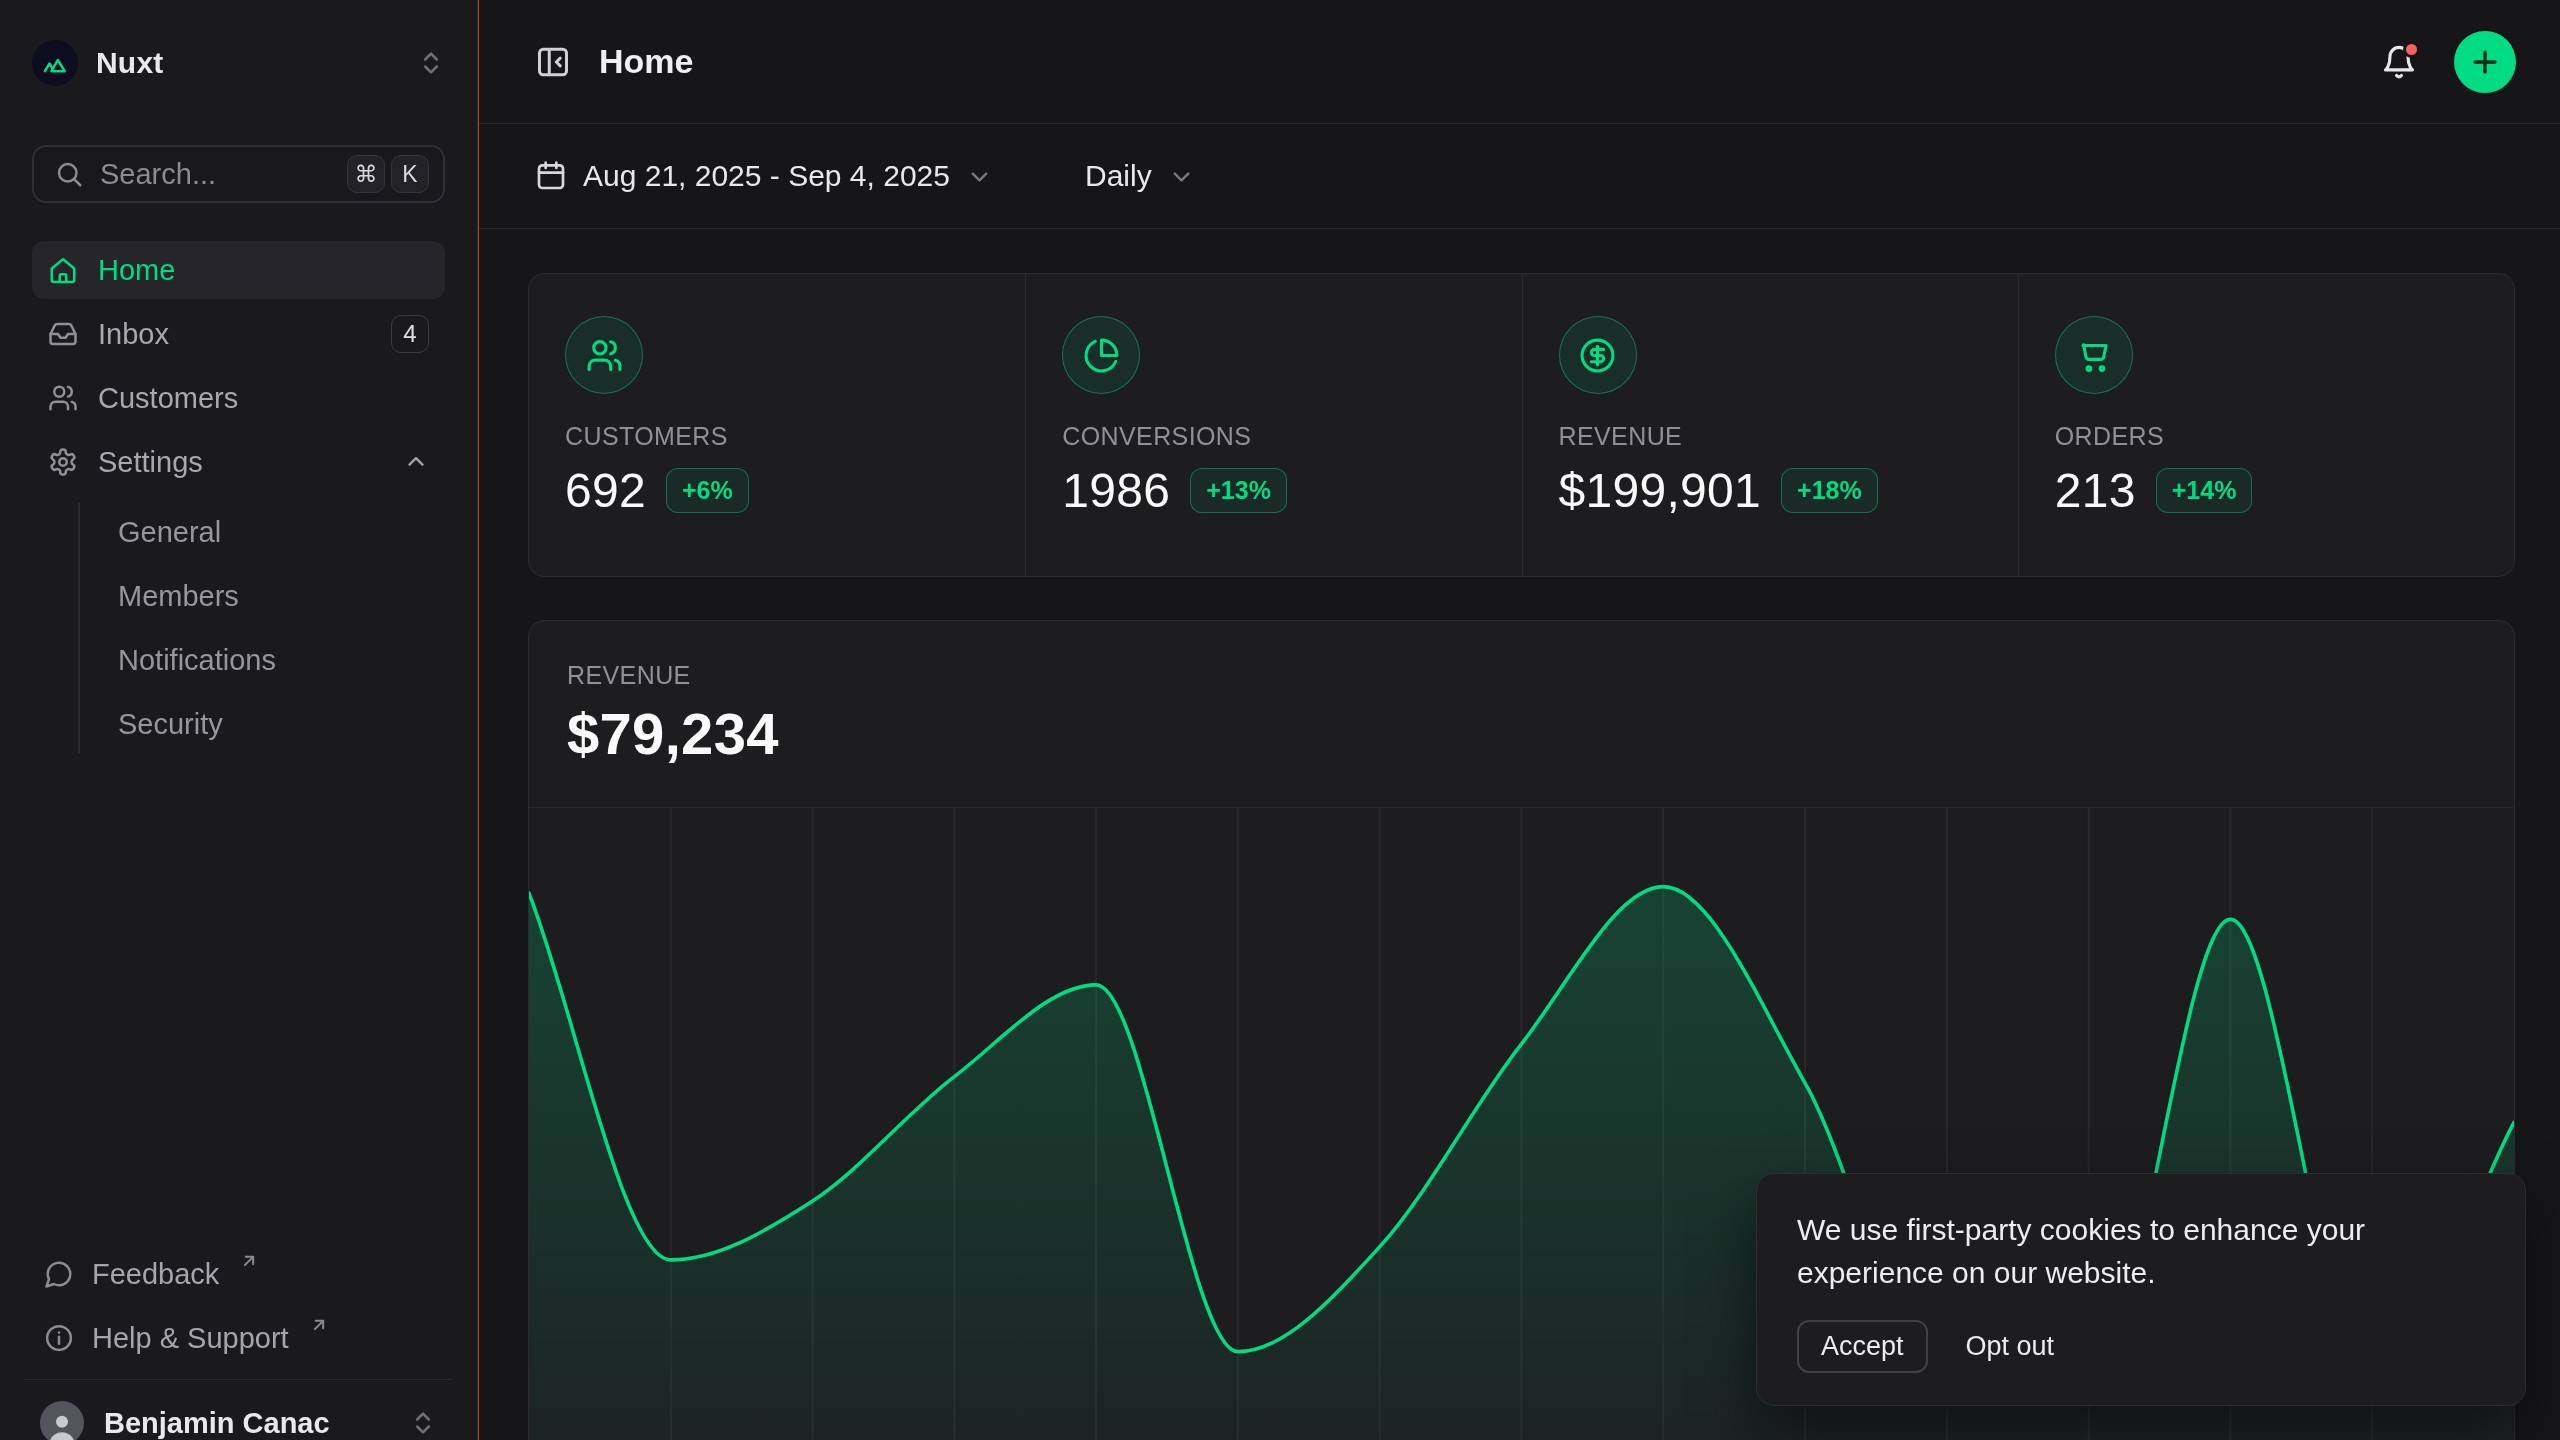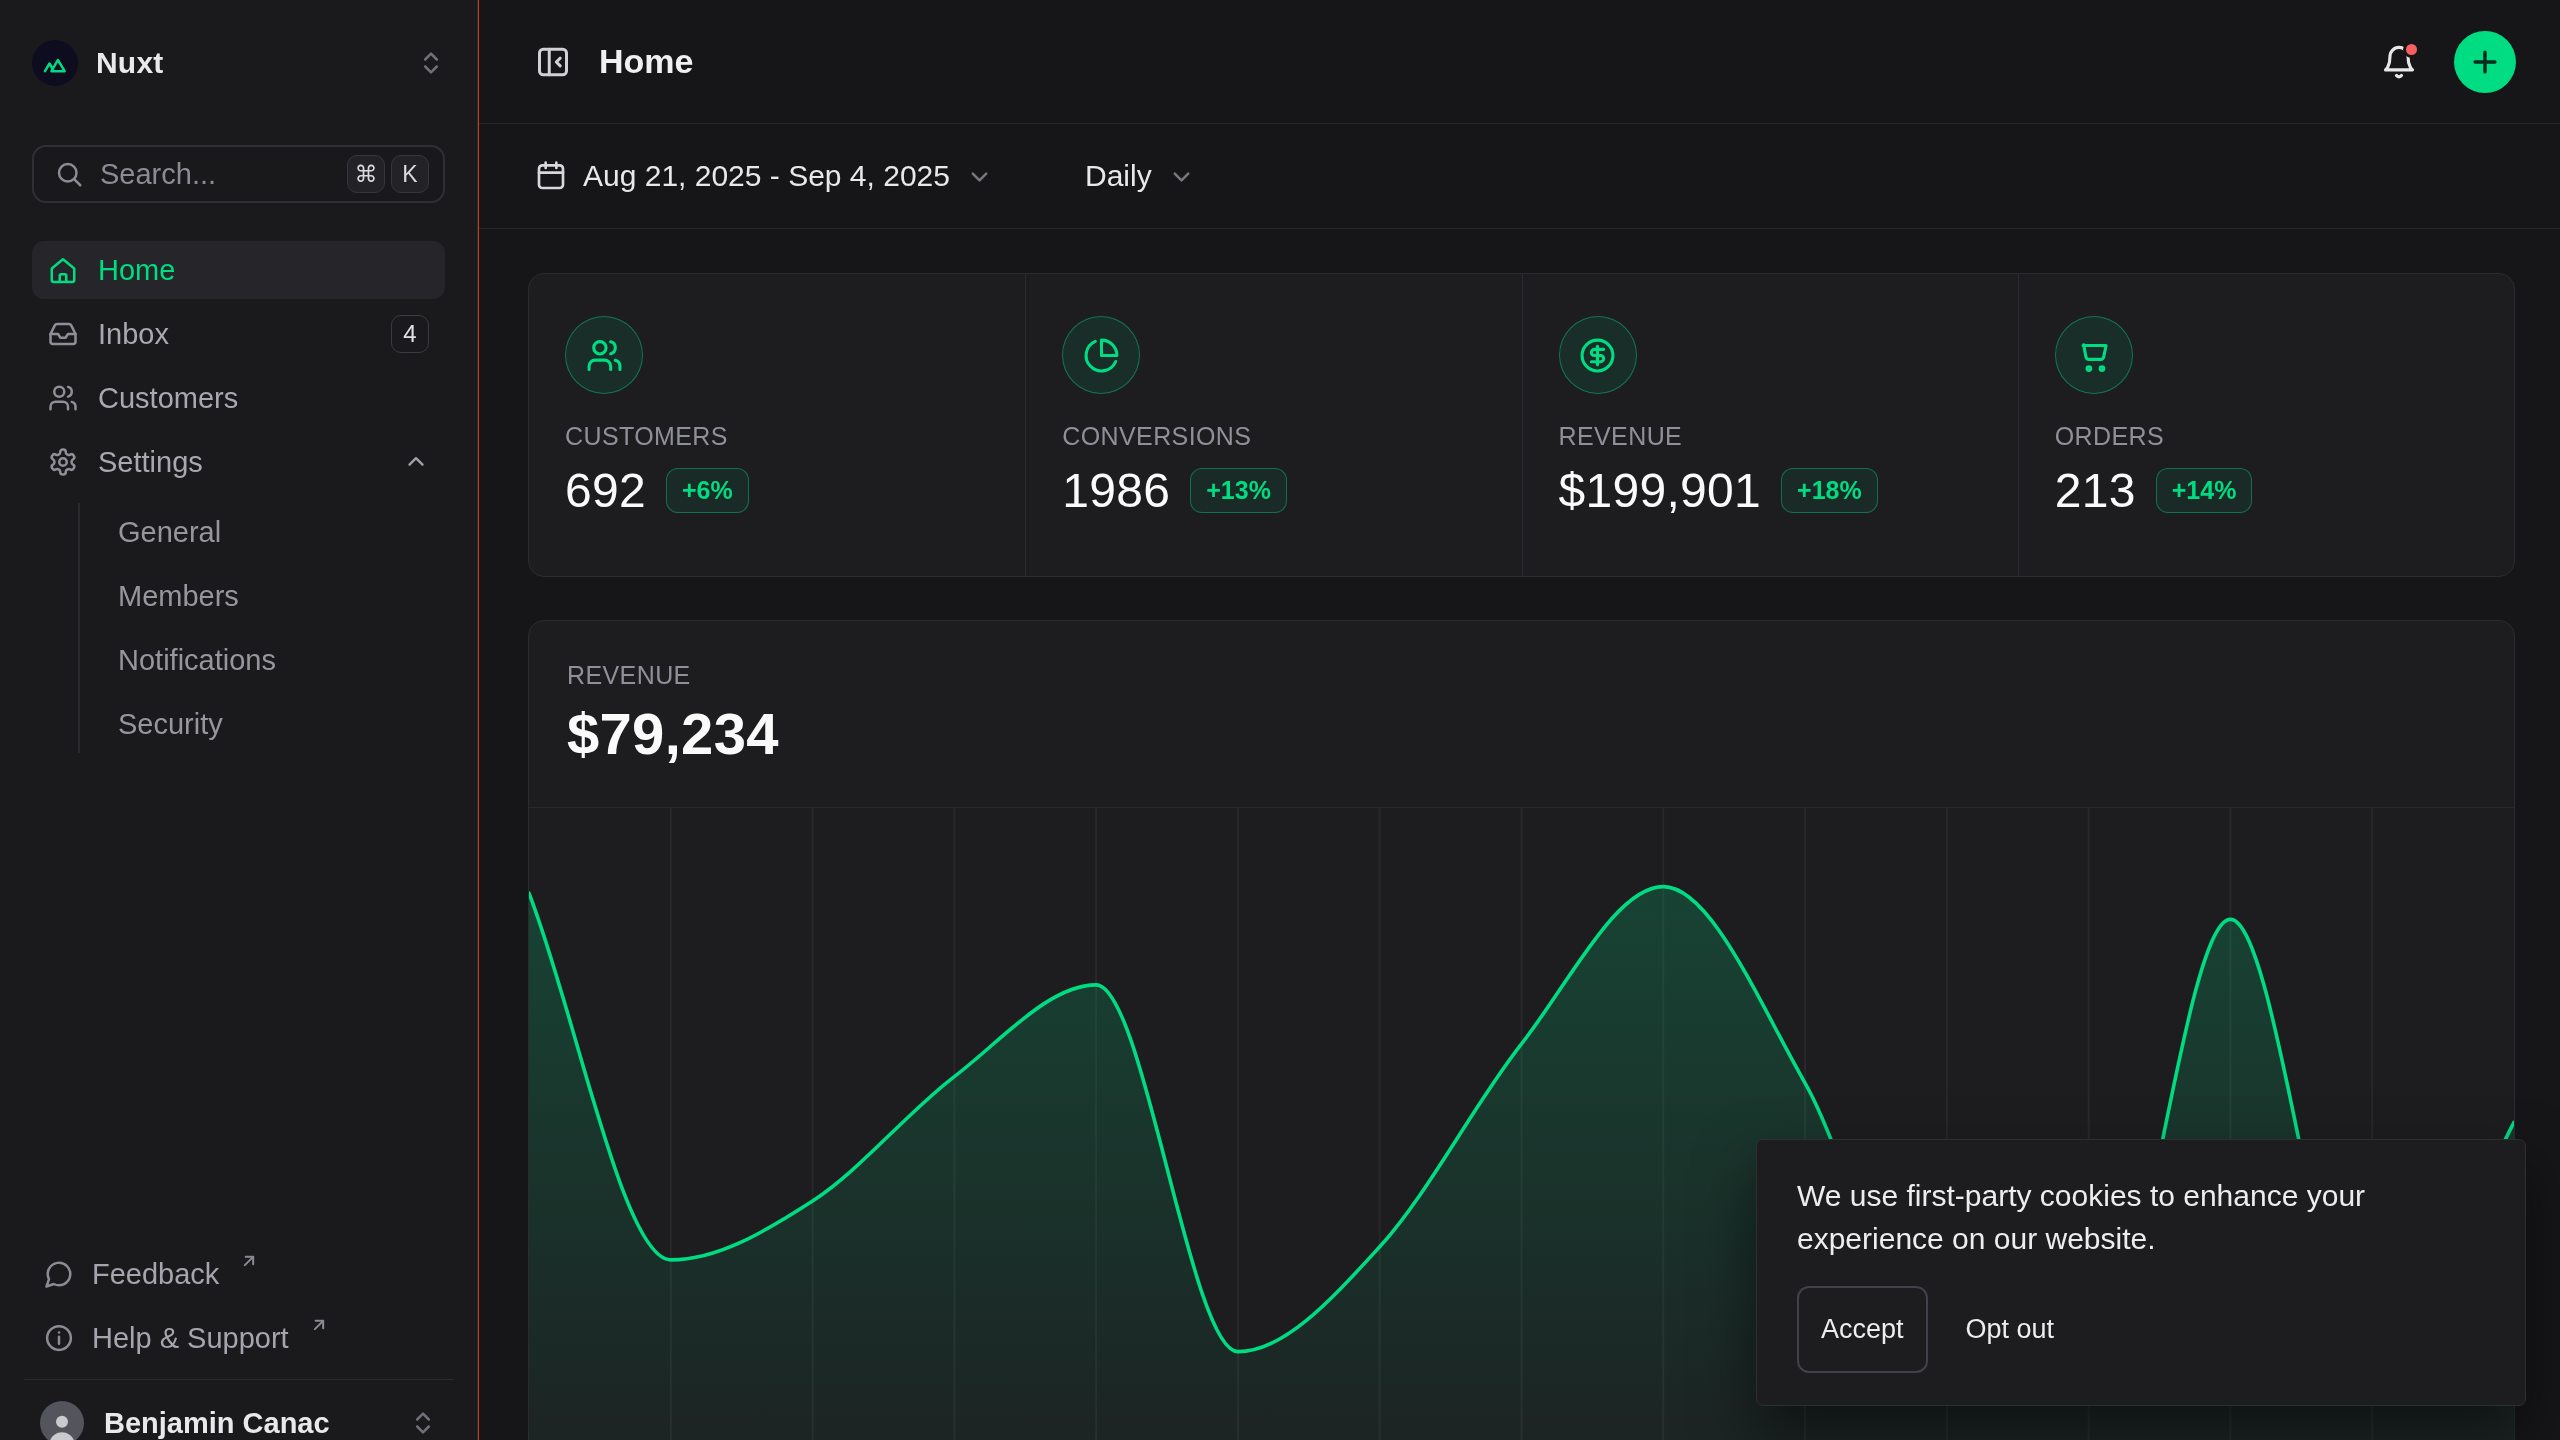--- a/index.html
+++ b/index.html
@@ -94,26 +94,26 @@
                 border:1px solid #2c2c30; border-radius:16px 16px 0 0; overflow:hidden; }
   .chart-head { padding:40px 0 0 38px; }
   .chart-label { font-size:25px; font-weight:500; letter-spacing:.4px; color:#90909a; }
   .chart-total { margin-top:10px; font-size:58px; font-weight:700; color:#fafafa; letter-spacing:.3px; }
   .plot { position:absolute; left:0; right:0; top:186px; height:656px;
           border-top:1px solid rgba(255,255,255,0.05); }
   .plot svg { display:block; width:100%; height:100%; }
 
   
   .cookie-banner { position:absolute; right:34px; bottom:34px; width:770px; background:#1d1d20;
-                   border:1px solid #2e2e33; border-radius:7px; padding:34px 40px 32px;
+                   border:1px solid #2e2e33; border-radius:18px; padding:34px 40px 32px;
                    box-shadow:0 28px 60px rgba(0,0,0,0.5); z-index:20; }
   .cookie-text { font-size:30px; line-height:43px; color:#ededef; max-width:640px; }
   .cookie-actions { margin-top:26px; display:flex; align-items:center; gap:38px; }
   .accept-btn { background:transparent; border:2px solid #41414a; border-radius:12px;
-                color:#ededef; font-size:27px; font-weight:500; padding:26px 22px; cursor:pointer;
+                color:#ededef; font-size:27px; font-weight:500; padding:9px 22px; cursor:pointer;
                 font-family:"Liberation Sans", sans-serif; }
   .optout-btn { background:transparent; border:none; color:#ededef; font-size:27px; font-weight:500;
                 cursor:pointer; font-family:"Liberation Sans", sans-serif; }
 </style>
 </head>
 <body>
 
 <div class="app">
 
   <aside class="sidebar">

